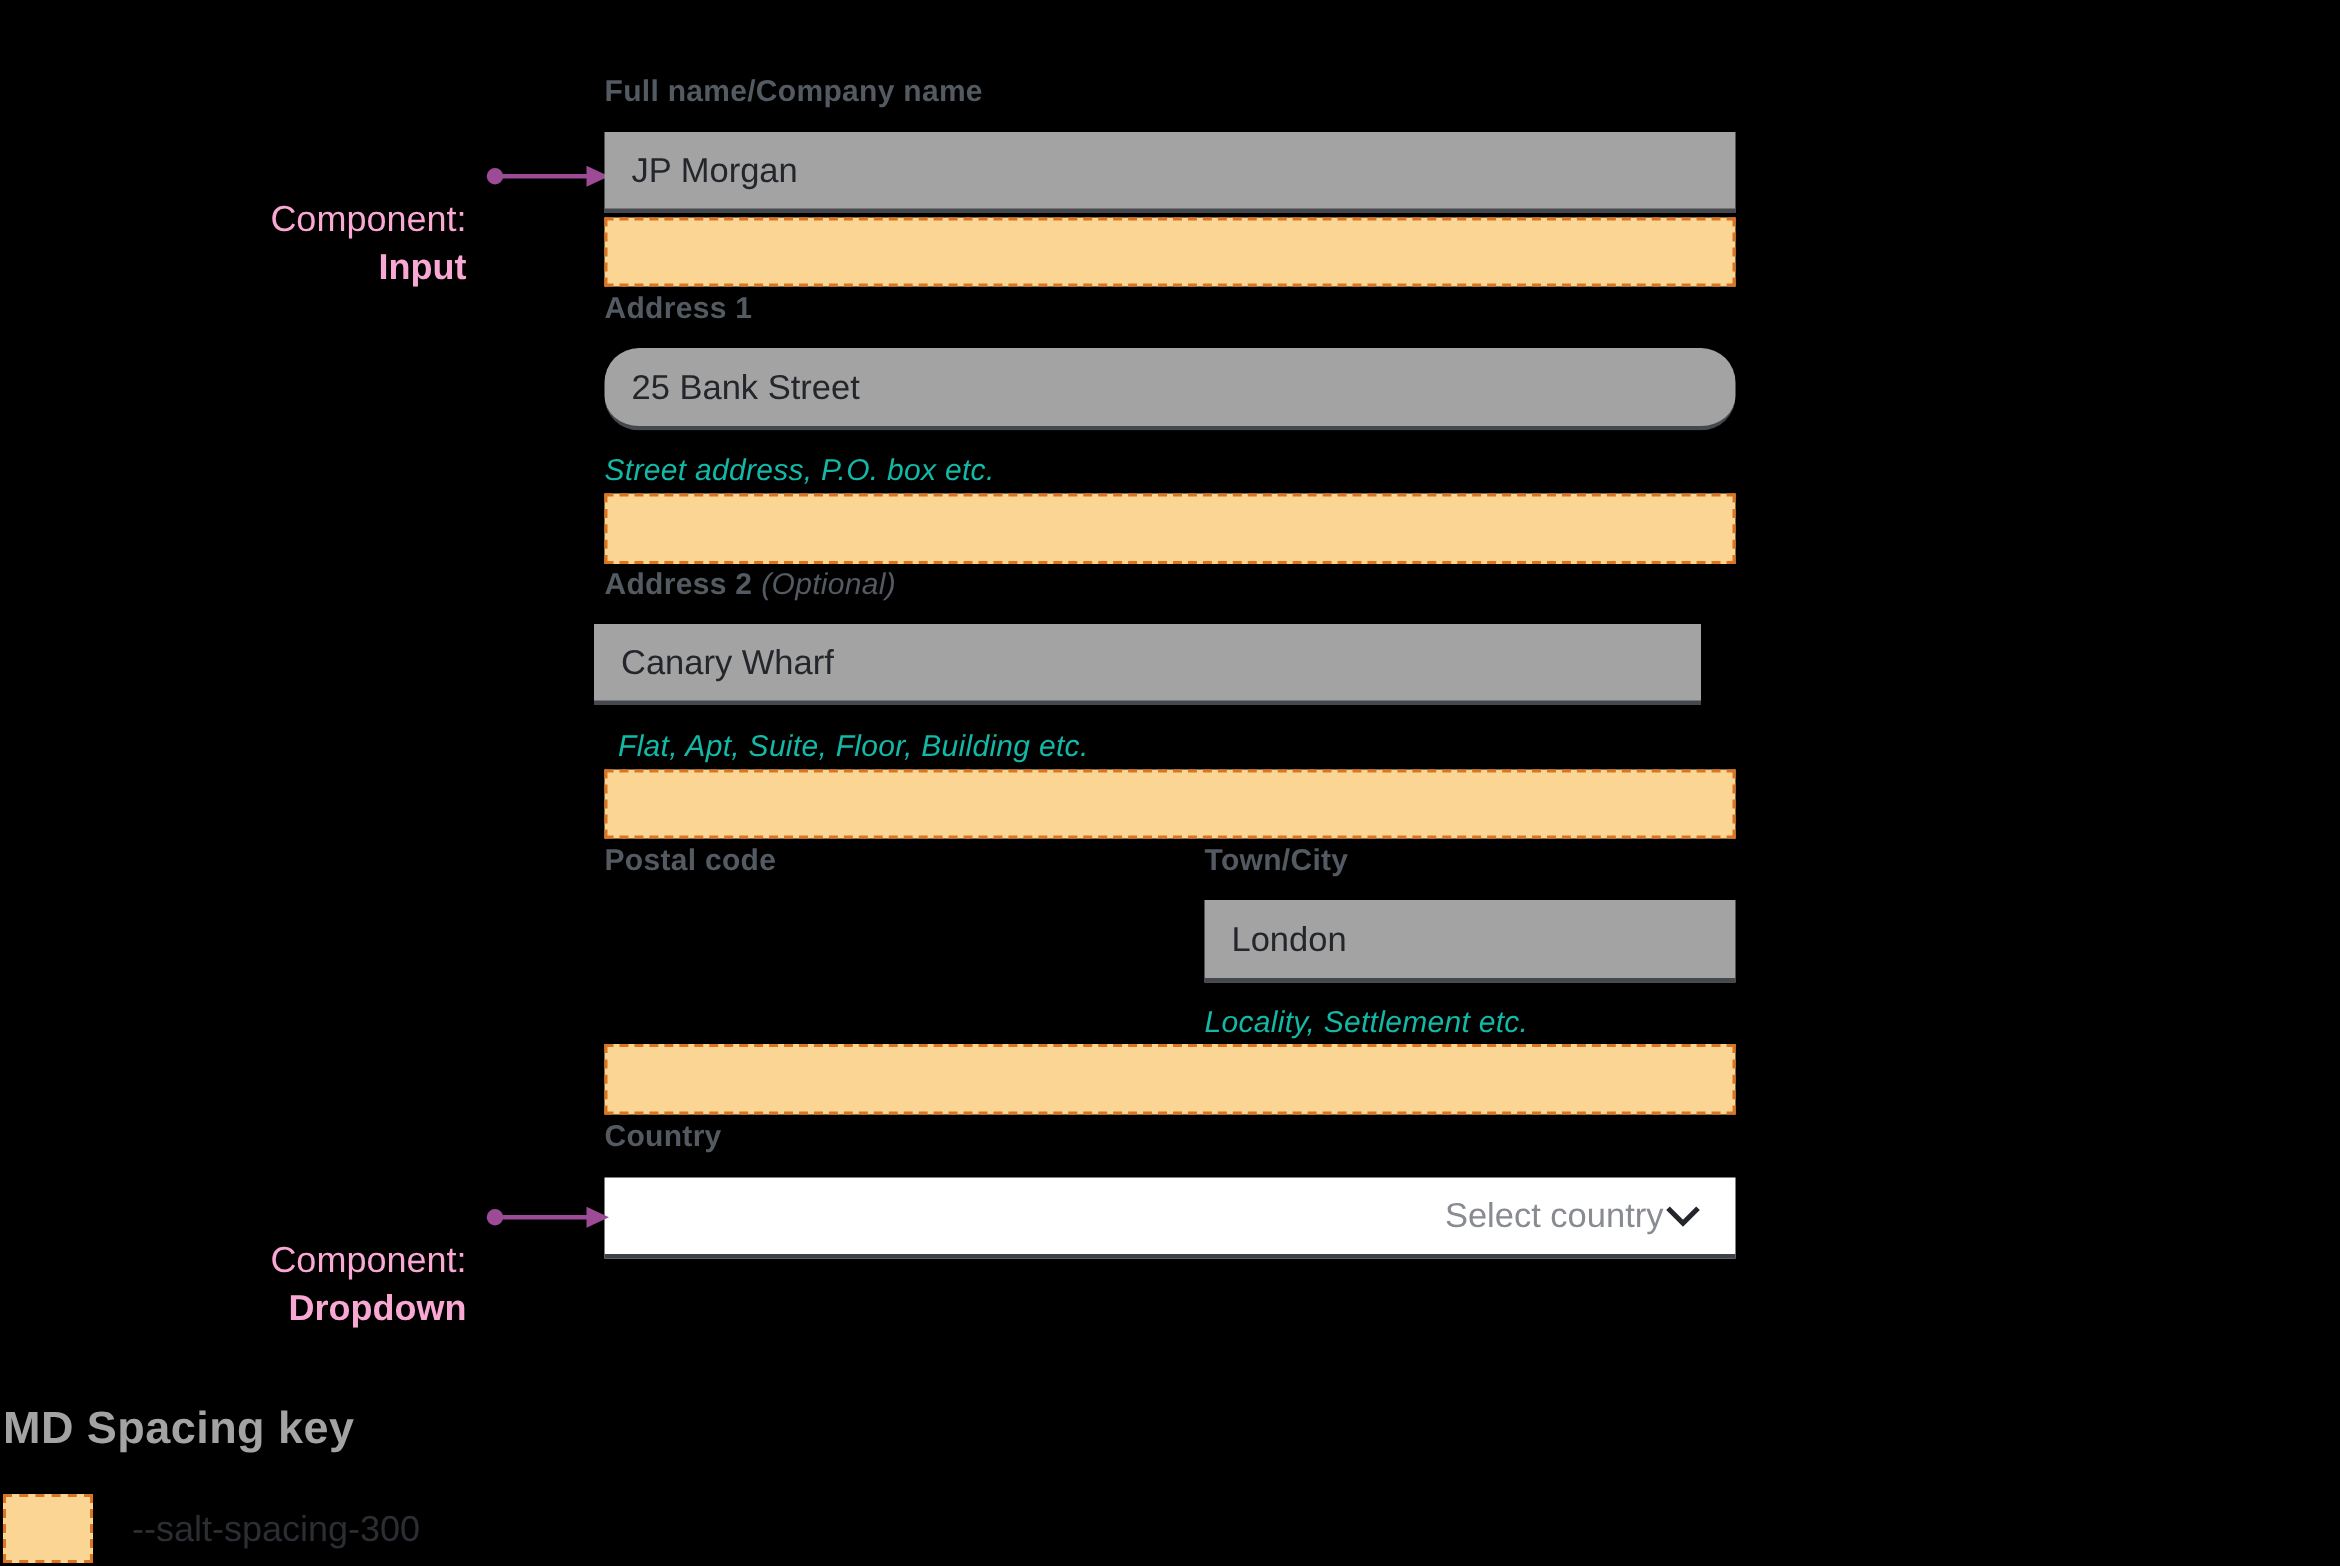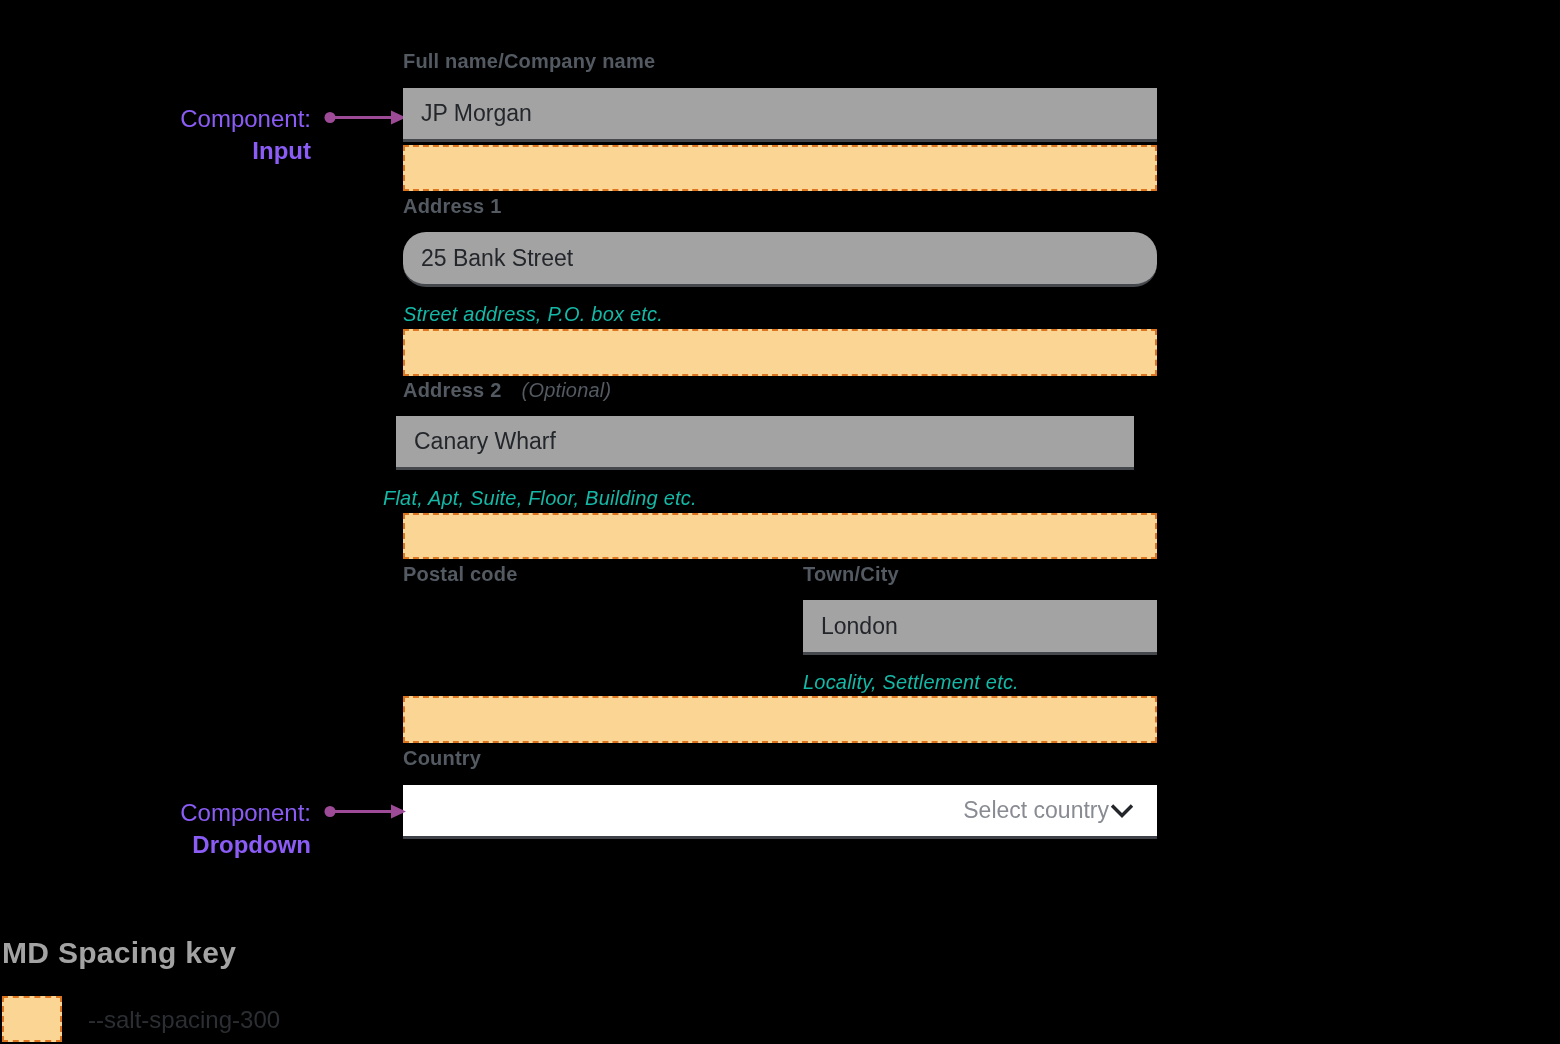--- a/index.html
+++ b/index.html
@@ -19,21 +19,21 @@
     position: absolute;
     color: #545A62;
     font-size: 20px;
     font-weight: 700;
     letter-spacing: 0.2px;
     white-space: nowrap;
   }
   .field-label .optional {
     font-weight: 400;
     font-style: italic;
-    margin-left: 20px;
+    margin-left: 6px;
   }
 
   
   .text-input {
     position: absolute;
     background: #a3a3a3;
     border: none;
     border-bottom: 3px solid #45484D;
     padding: 0 18px;
     font-family: "Liberation Sans", "DejaVu Sans", sans-serif;
@@ -80,23 +80,24 @@
     font-size: 23px;
     color: #888B92;
   }
 
   
   .annotation {
     position: absolute;
     left: 0;
     width: 311px;
     text-align: right;
-    color: #8b5cf6;
+    color: #f9a8d4;
     font-size: 24px;
     line-height: 32px;
+    margin-top: 28px;
   }
   .annotation .ann-name { font-weight: 700; }
 
   .arrow-svg { position: absolute; }
 
   
   .key-heading {
     position: absolute;
     left: 2px;
     top: 936px;
@@ -143,21 +144,21 @@
 
   <div class="field-label" style="left: 403px; top: 195px;">Address 1</div>
   <input class="text-input" style="left: 403px; top: 232px; width: 754px; height: 55px; border-radius: 23px;" readonly="" value="25 Bank Street">
   <div class="helper-text" style="left: 403px; top: 303px;">Street address, P.O. box etc.</div>
   <div class="spacing-block" style="top: 329px; height: 47px;"></div>
 
   <div class="field-label" style="left: 403px; top: 379px;">
     <span>Address 2</span><span class="optional">(Optional)</span>
   </div>
   <input class="text-input" style="left: 396px; top: 416px; width: 738px; height: 54px;" readonly="" value="Canary Wharf">
-  <div class="helper-text" style="left: 383px; top: 487px; text-align: center;">Flat, Apt, Suite, Floor, Building etc.</div>
+  <div class="helper-text" style="left: 412px; top: 487px; text-align: center;">Flat, Apt, Suite, Floor, Building etc.</div>
   <div class="spacing-block" style="top: 513px; height: 46px;"></div>
 
   <div class="field-label" style="left: 403px; top: 563px;">Postal code</div>
   <div class="field-label" style="left: 803px; top: 563px;">Town/City</div>
   <input class="text-input" style="left: 803px; top: 600px; width: 354px; height: 55px;" readonly="" value="London">
   <div class="helper-text" style="left: 803px; top: 671px;">Locality, Settlement etc.</div>
   <div class="spacing-block" style="top: 696px; height: 47px;"></div>
 
   <div class="field-label" style="left: 403px; top: 747px;">Country</div>
   <div class="dropdown">

